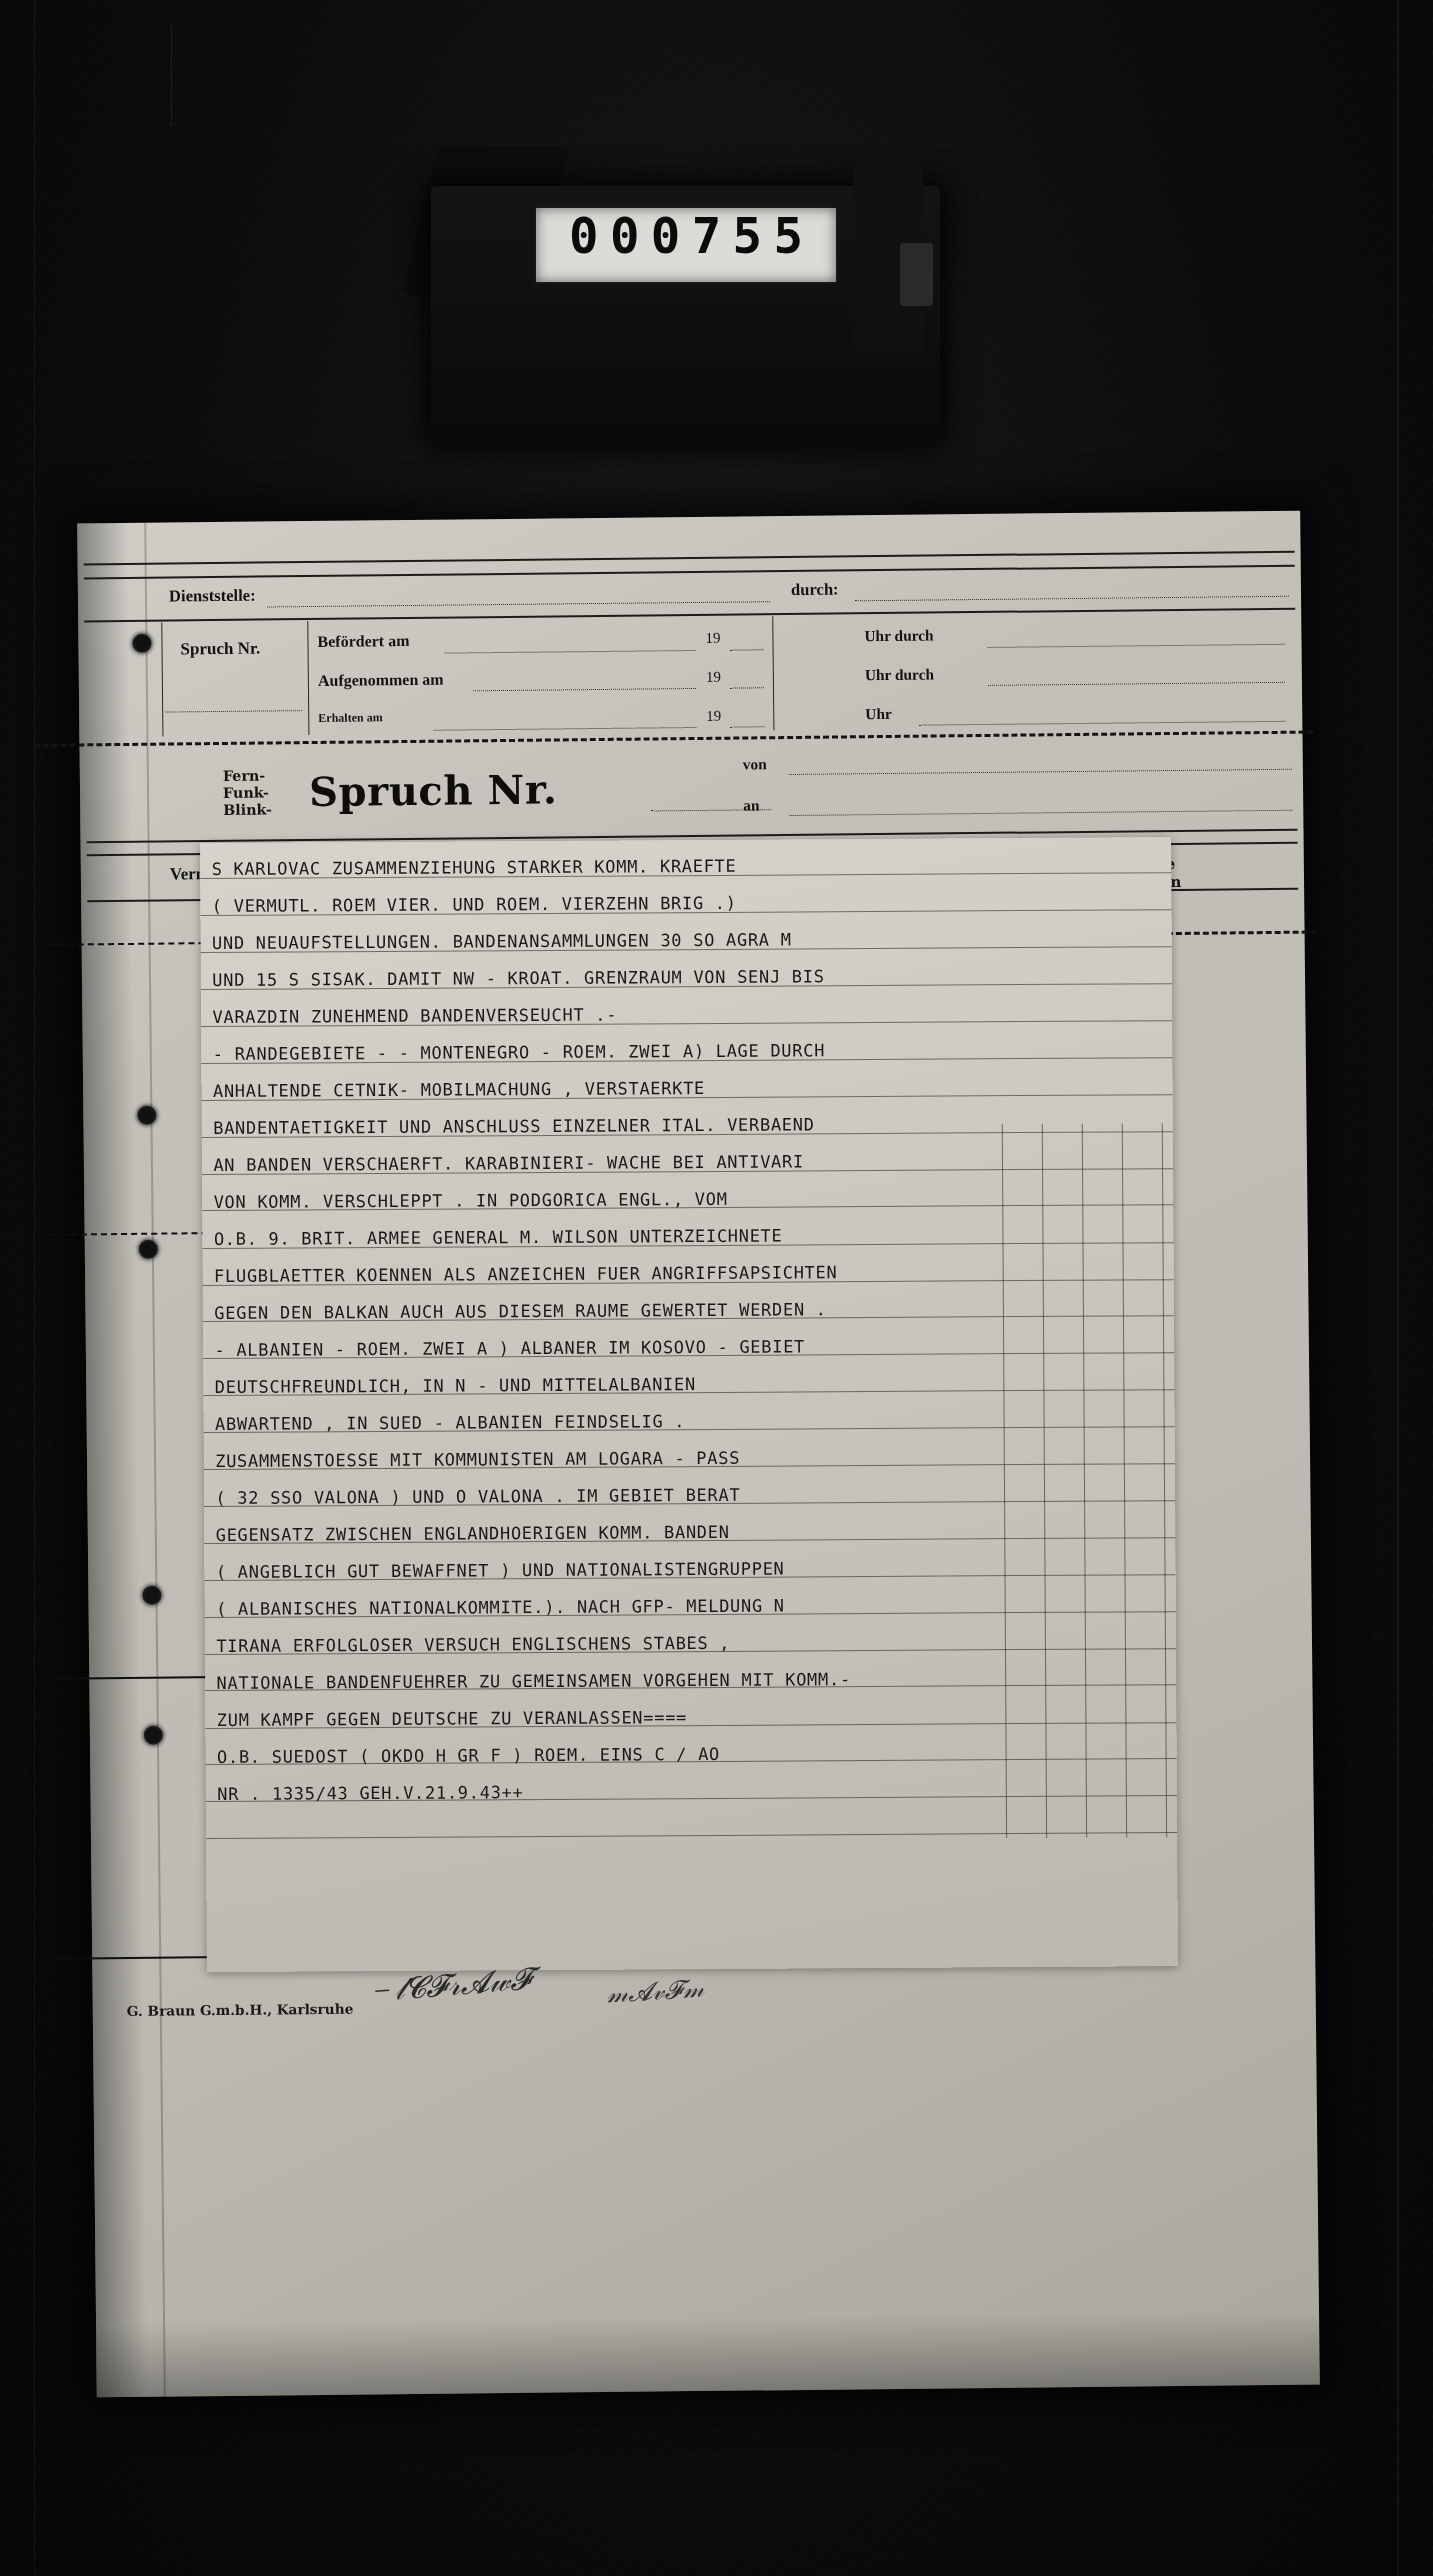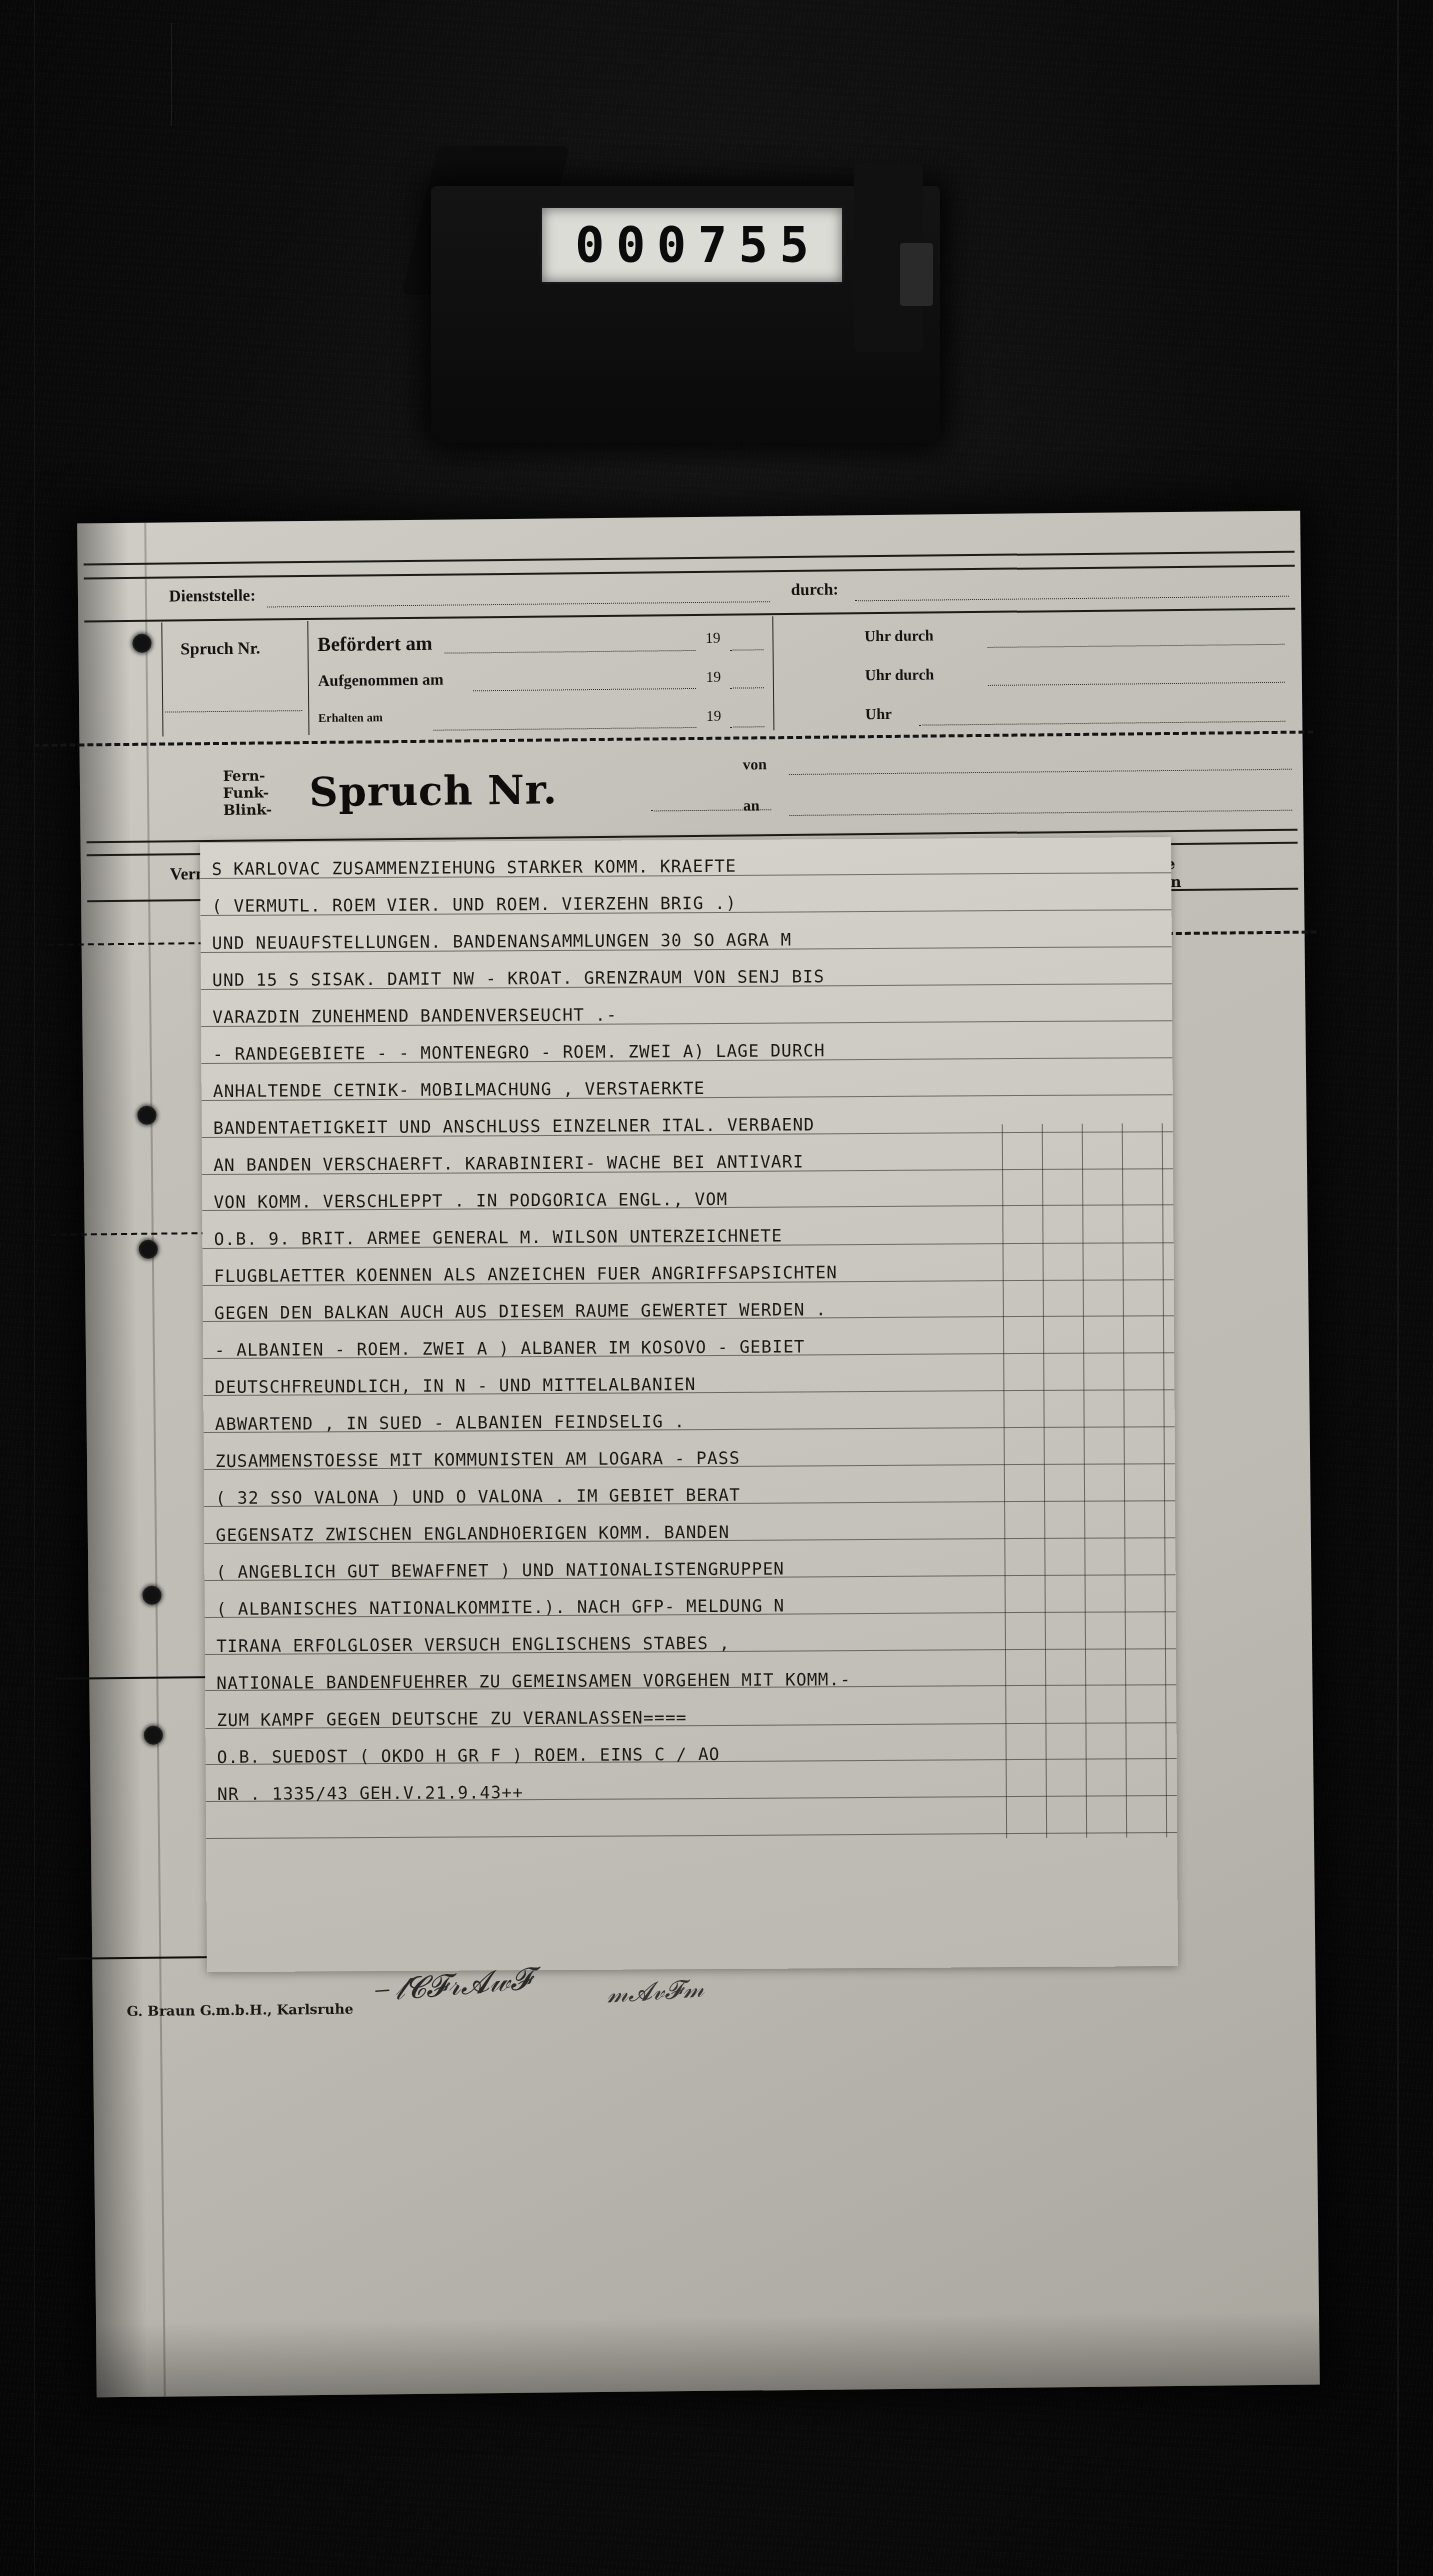--- a/index.html
+++ b/index.html
@@ -71,29 +71,28 @@
     position: absolute;
     left: 434px;
     top: 17px;
     width: 69px;
     height: 189px;
     background: #111;
     border-radius: 5.7px;
   }
   .counter-window {
     position: absolute;
-    left: 120px;
+    left: 114px;
     top: 60px;
     width: 300px;
     height: 74px;
     background: #dcdcd7;
     border: 2.9px solid #17171a;
     border-radius: 2.9px;
     display: flex;
-    align-items: center;
     justify-content: center;
     box-shadow: inset 0 0 12.6px rgba(0,0,0,.55);
   }
   .counter-digits {
     font-family: "DejaVu Sans Mono", monospace;
     font-size: 49px;
     letter-spacing: 11.4px;
     color: #0b0b0b;
     text-indent: 11.4px;
     font-weight: 700;
@@ -309,21 +308,21 @@
     <div class="fld label-bold" style="left:713px;top:64px;font-size:16.6px">durch:</div>
     <div class="dots" style="left:777px;top:85px;width:434px"></div>
     <div class="rule" style="left:5.7px;top:97px;width:1211px"></div>
 
     <div class="fld label-bold" style="left:102px;top:117px;font-size:17px">Spruch Nr.</div>
     <div class="vrule" style="left:83px;top:100px;height:114px"></div>
     <div class="vrule" style="left:229px;top:100px;height:114px"></div>
     <div class="vrule" style="left:694px;top:100px;height:114px"></div>
     <div class="dots" style="left:86px;top:189px;width:137px"></div>
 
-    <div class="fld label-bold" style="left:239px;top:112px;font-size:20px">Befördert am</div>
+    <div class="fld label-bold" style="left:239px;top:112px;font-size:16px">Befördert am</div>
     <div class="dots" style="left:366px;top:133px;width:251px"></div>
     <div class="fld" style="left:627px;top:113px;font-size:15px">19</div>
     <div class="dots" style="left:651px;top:133px;width:34px"></div>
     <div class="fld label-bold" style="left:786px;top:112px;font-size:15.4px">Uhr durch</div>
     <div class="dots" style="left:909px;top:133px;width:297px"></div>
 
     <div class="fld label-bold" style="left:239px;top:151px;font-size:16px">Aufgenommen am</div>
     <div class="dots" style="left:394px;top:171px;width:223px"></div>
     <div class="fld" style="left:627px;top:152px;font-size:15px">19</div>
     <div class="dots" style="left:651px;top:171px;width:34px"></div>

